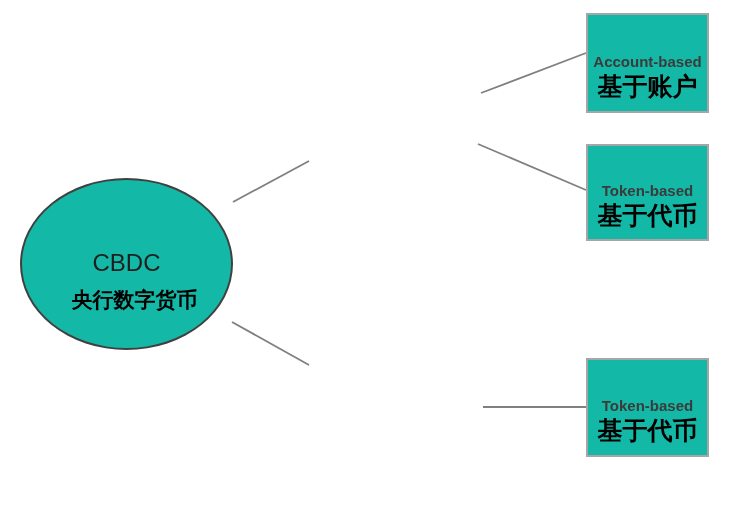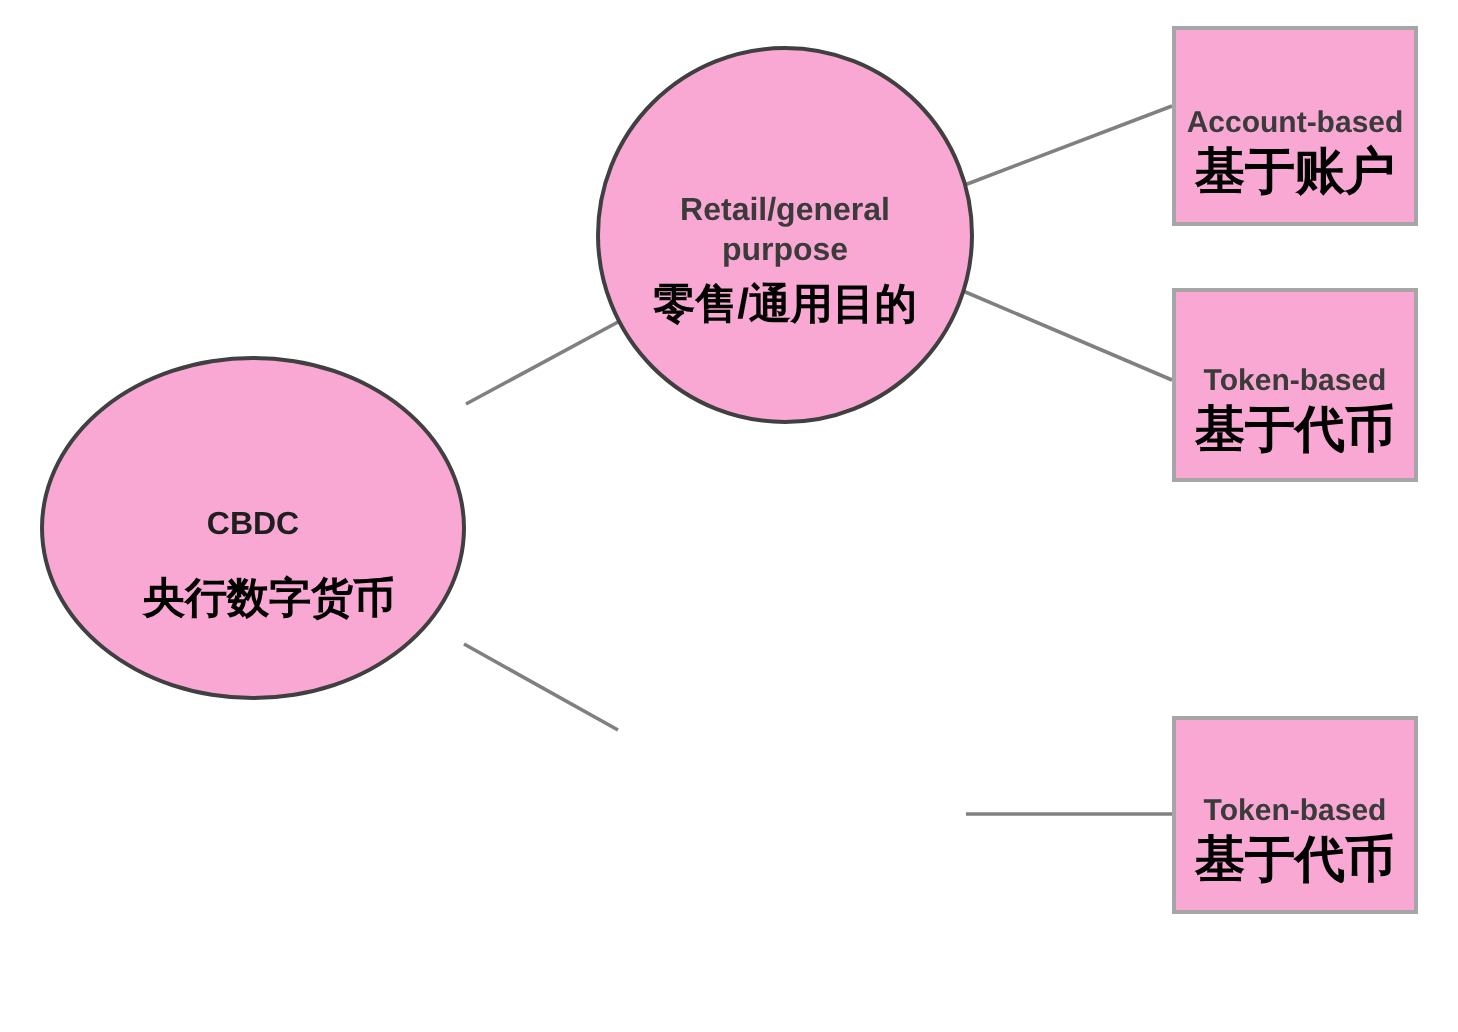--- a/index.html
+++ b/index.html
@@ -20,37 +20,37 @@
     left: 0; top: 0;
     width: 729px; height: 516px;
   }
   .connector {
     stroke: var(--connector, #808080);
     stroke-width: 1.8;
   }
   .node {
     position: absolute;
     box-sizing: border-box;
-    background: #f9a8d4;
+    background: #14b8a6;
     display: flex;
     flex-direction: column;
     align-items: center;
     justify-content: center;
     text-align: center;
   }
   .ellipse, .circle {
     border: 2px solid var(--circle-border, #404040);
     border-radius: 50%;
   }
   .box {
     border: 2px solid var(--box-border, #a6a6a6);
   }
   
   .node-cbdc { left: 20px; top: 178px; width: 213px; height: 172px; padding-top: 34px; }
-  .cbdc-en { font-size: 16px; font-weight: bold; color: #1f1f1f; line-height: 30px; }
+  .cbdc-en { font-size: 24px; font-weight: normal; color: #1f1f1f; line-height: 30px; }
   .cbdc-zh { font-size: 21px; font-weight: bold; color: var(--text-zh, #000000); line-height: 28px; margin-top: 8px; position: relative; left: 8px; }
   
   .node-retail { left: 298px; top: 23px; width: 189px; height: 189px; padding-top: 28px; }
   .circle-en { font-size: 16px; font-weight: bold; color: var(--text-en, #3b3b3b); line-height: 20px; }
   .circle-zh { font-size: 21px; font-weight: bold; color: var(--text-zh, #000000); line-height: 28px; margin-top: 3px; }
   
   .node-wholesale { left: 297px; top: 318px; width: 185px; height: 182px; padding-top: 38px; }
   .wholesale-zh { font-size: 22px; font-weight: bold; color: var(--text-zh, #000000); line-height: 28px; margin-top: 10px; position: relative; left: 17px; }
   
   .box { left: 586px; width: 123px; padding-top: 25px; }
@@ -71,25 +71,20 @@
     <line class="connector" x1="481" y1="93" x2="586" y2="53"></line>
     <line class="connector" x1="478" y1="144" x2="586" y2="190"></line>
     <line class="connector" x1="483" y1="407" x2="586" y2="407"></line>
   </svg>
 
   <div class="node ellipse node-cbdc">
     <div class="cbdc-en">CBDC</div>
     <div class="cbdc-zh">央行数字货币</div>
   </div>
 
-  <div class="node circle node-retail">
-    <div class="circle-en">Retail/general</div>
-    <div class="circle-en">purpose</div>
-    <div class="circle-zh">零售/通用目的</div>
-  </div>
 
 
   <div class="node box node-box1">
     <div class="box-en">Account-based</div>
     <div class="box-zh">基于账户</div>
   </div>
 
   <div class="node box node-box2">
     <div class="box-en">Token-based</div>
     <div class="box-zh">基于代币</div>

